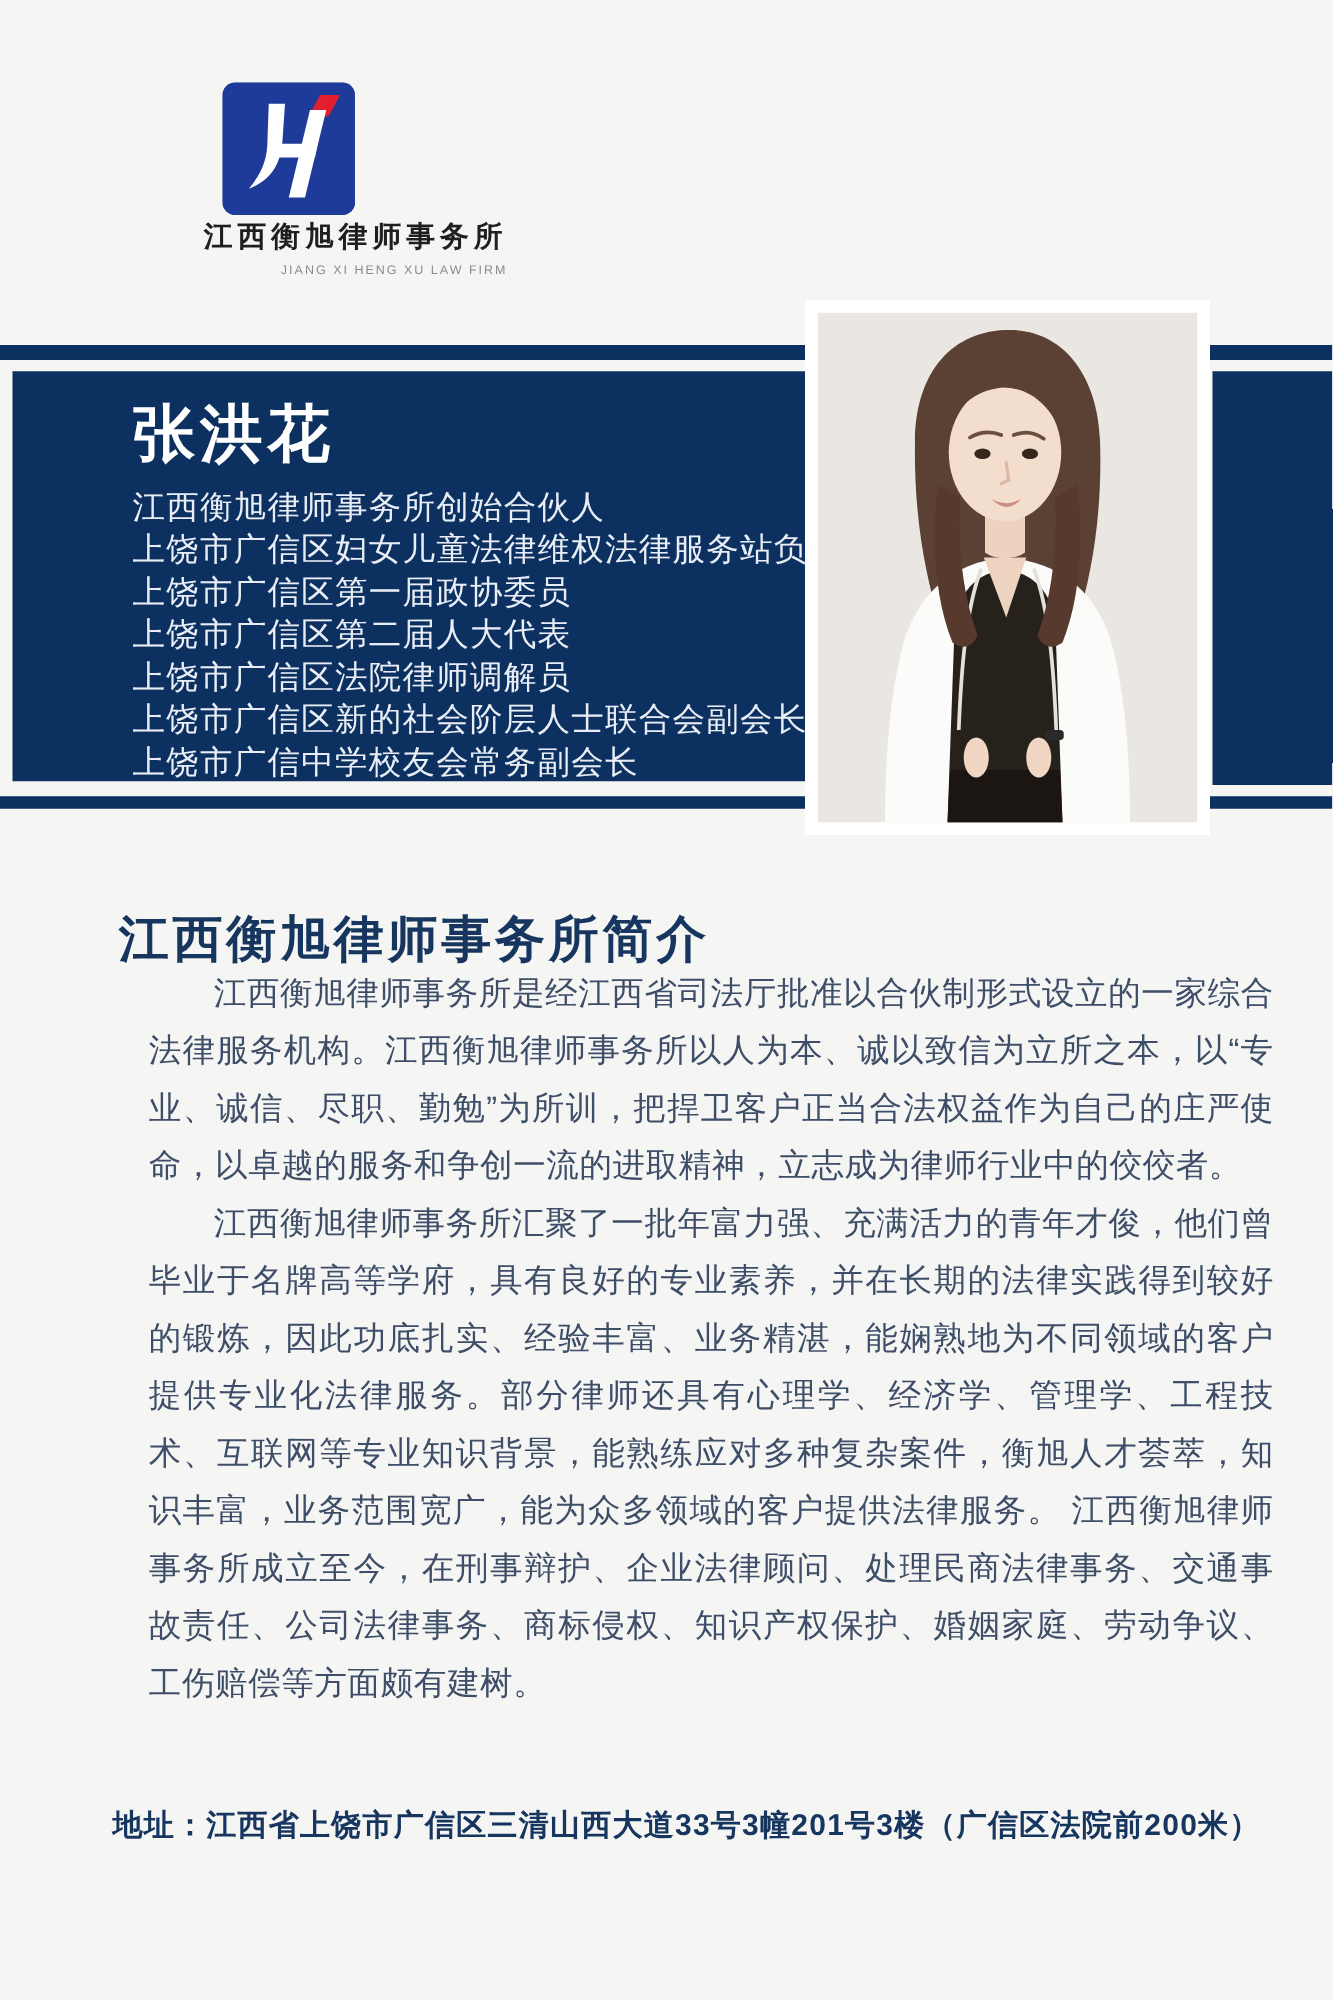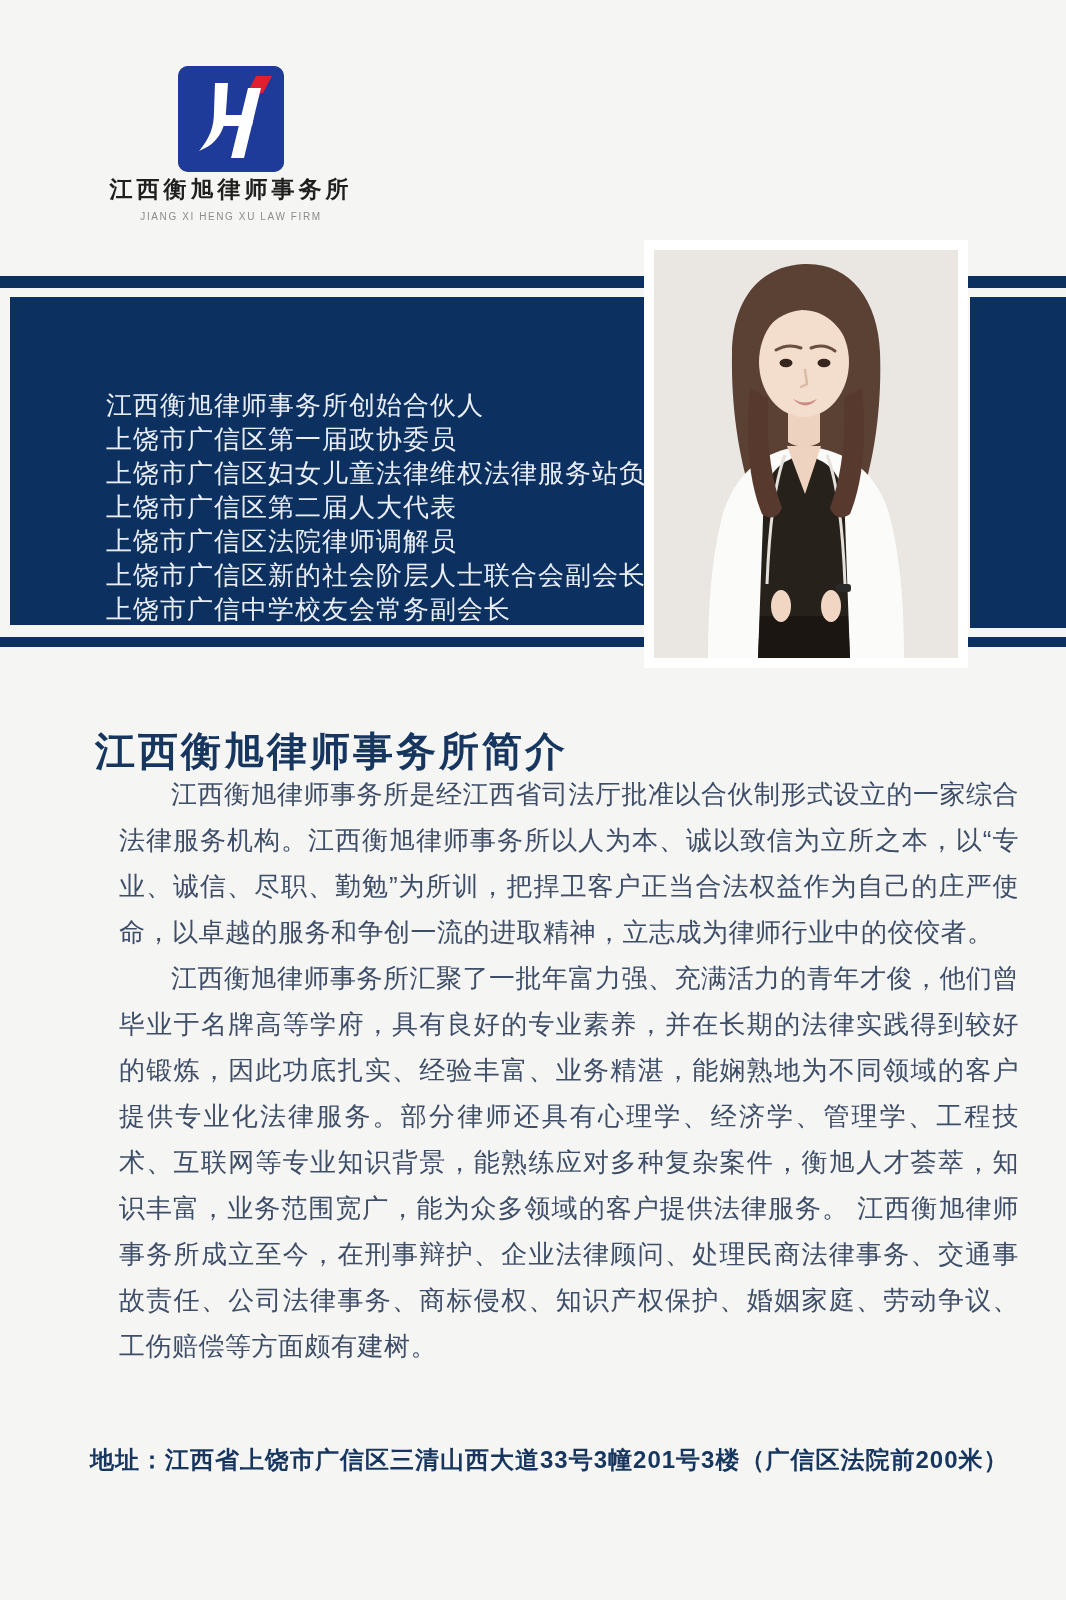--- a/index.html
+++ b/index.html
@@ -18,21 +18,21 @@
     background:var(--page-bg);
   }
   .page{position:relative;width:1066px;height:1600px;background:var(--page-bg);overflow:hidden;}
 
   
   .logo-square{
     position:absolute;left:178px;top:66px;width:106px;height:106px;
     background:var(--logo-blue);border-radius:10px;overflow:hidden;
   }
   .logo-square svg{display:block;width:100%;height:100%;}
-  .logo-text-wrap{position:absolute;left:56px;top:174px;width:350px;text-align:center;}
+  .logo-text-wrap{position:absolute;left:56px;top:174px;width:350px;text-align:right;}
   .logo-cn{font-size:23px;font-weight:700;letter-spacing:4px;color:#1f1f1f;}
   .logo-en{margin-top:6px;font-size:10px;letter-spacing:1.6px;color:#8c8c8c;}
 
   
   .stripe{position:absolute;left:0;width:1066px;background:var(--navy);}
   .stripe-top{top:276px;height:12px;}
   .stripe-bottom{top:637px;height:10px;}
   .panel-main{position:absolute;left:10px;top:297px;width:948px;height:328px;background:var(--navy);}
   .panel-right{position:absolute;left:970px;top:297px;width:96px;height:331px;background:var(--navy);}
 
@@ -96,25 +96,26 @@
   <div class="logo-text-wrap">
     <div class="logo-cn">江西衡旭律师事务所</div>
     <div class="logo-en">JIANG XI HENG XU LAW FIRM</div>
   </div>
 
   <div class="stripe stripe-top"></div>
   <div class="panel-main"></div>
   <div class="panel-right"></div>
   <div class="stripe stripe-bottom"></div>
 
+  <div class="profile-name">张洪花</div>
 
   <ul class="profile-titles">
     <li>江西衡旭律师事务所创始合伙人</li>
+    <li>上饶市广信区妇女儿童法律维权法律服务站负责人</li>
     <li>上饶市广信区第一届政协委员</li>
-    <li>上饶市广信区妇女儿童法律维权法律服务站负责人</li>
     <li>上饶市广信区第二届人大代表</li>
     <li>上饶市广信区法院律师调解员</li>
     <li>上饶市广信区新的社会阶层人士联合会副会长</li>
     <li>上饶市广信中学校友会常务副会长</li>
   </ul>
 
   <figure class="photo">
     <svg viewBox="0 0 304 408" aria-hidden="true">
       <rect width="304" height="408" fill="#eae7e3"></rect>
 

